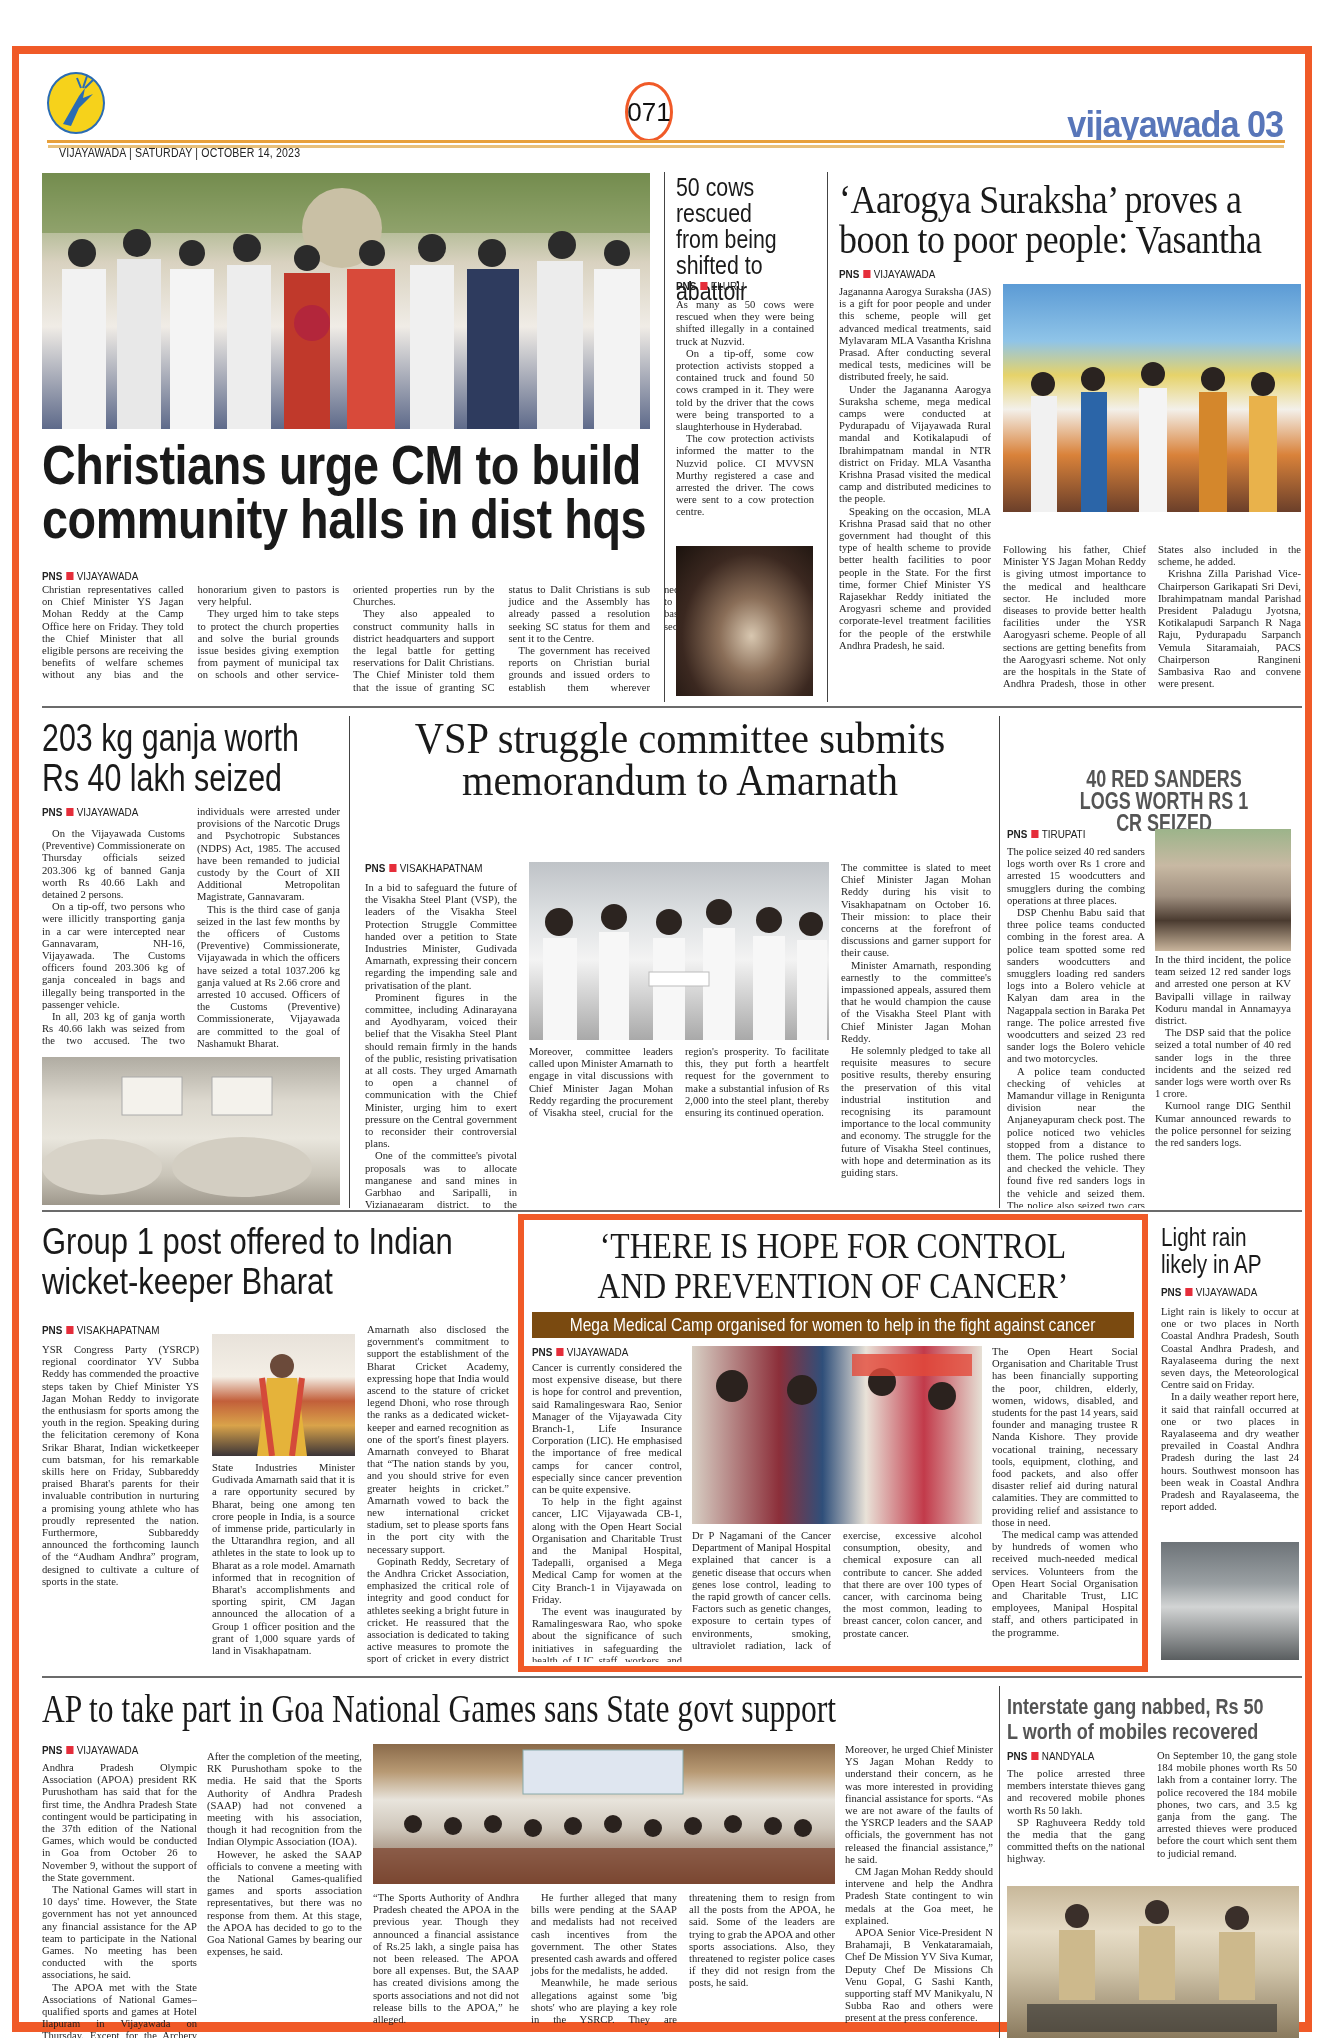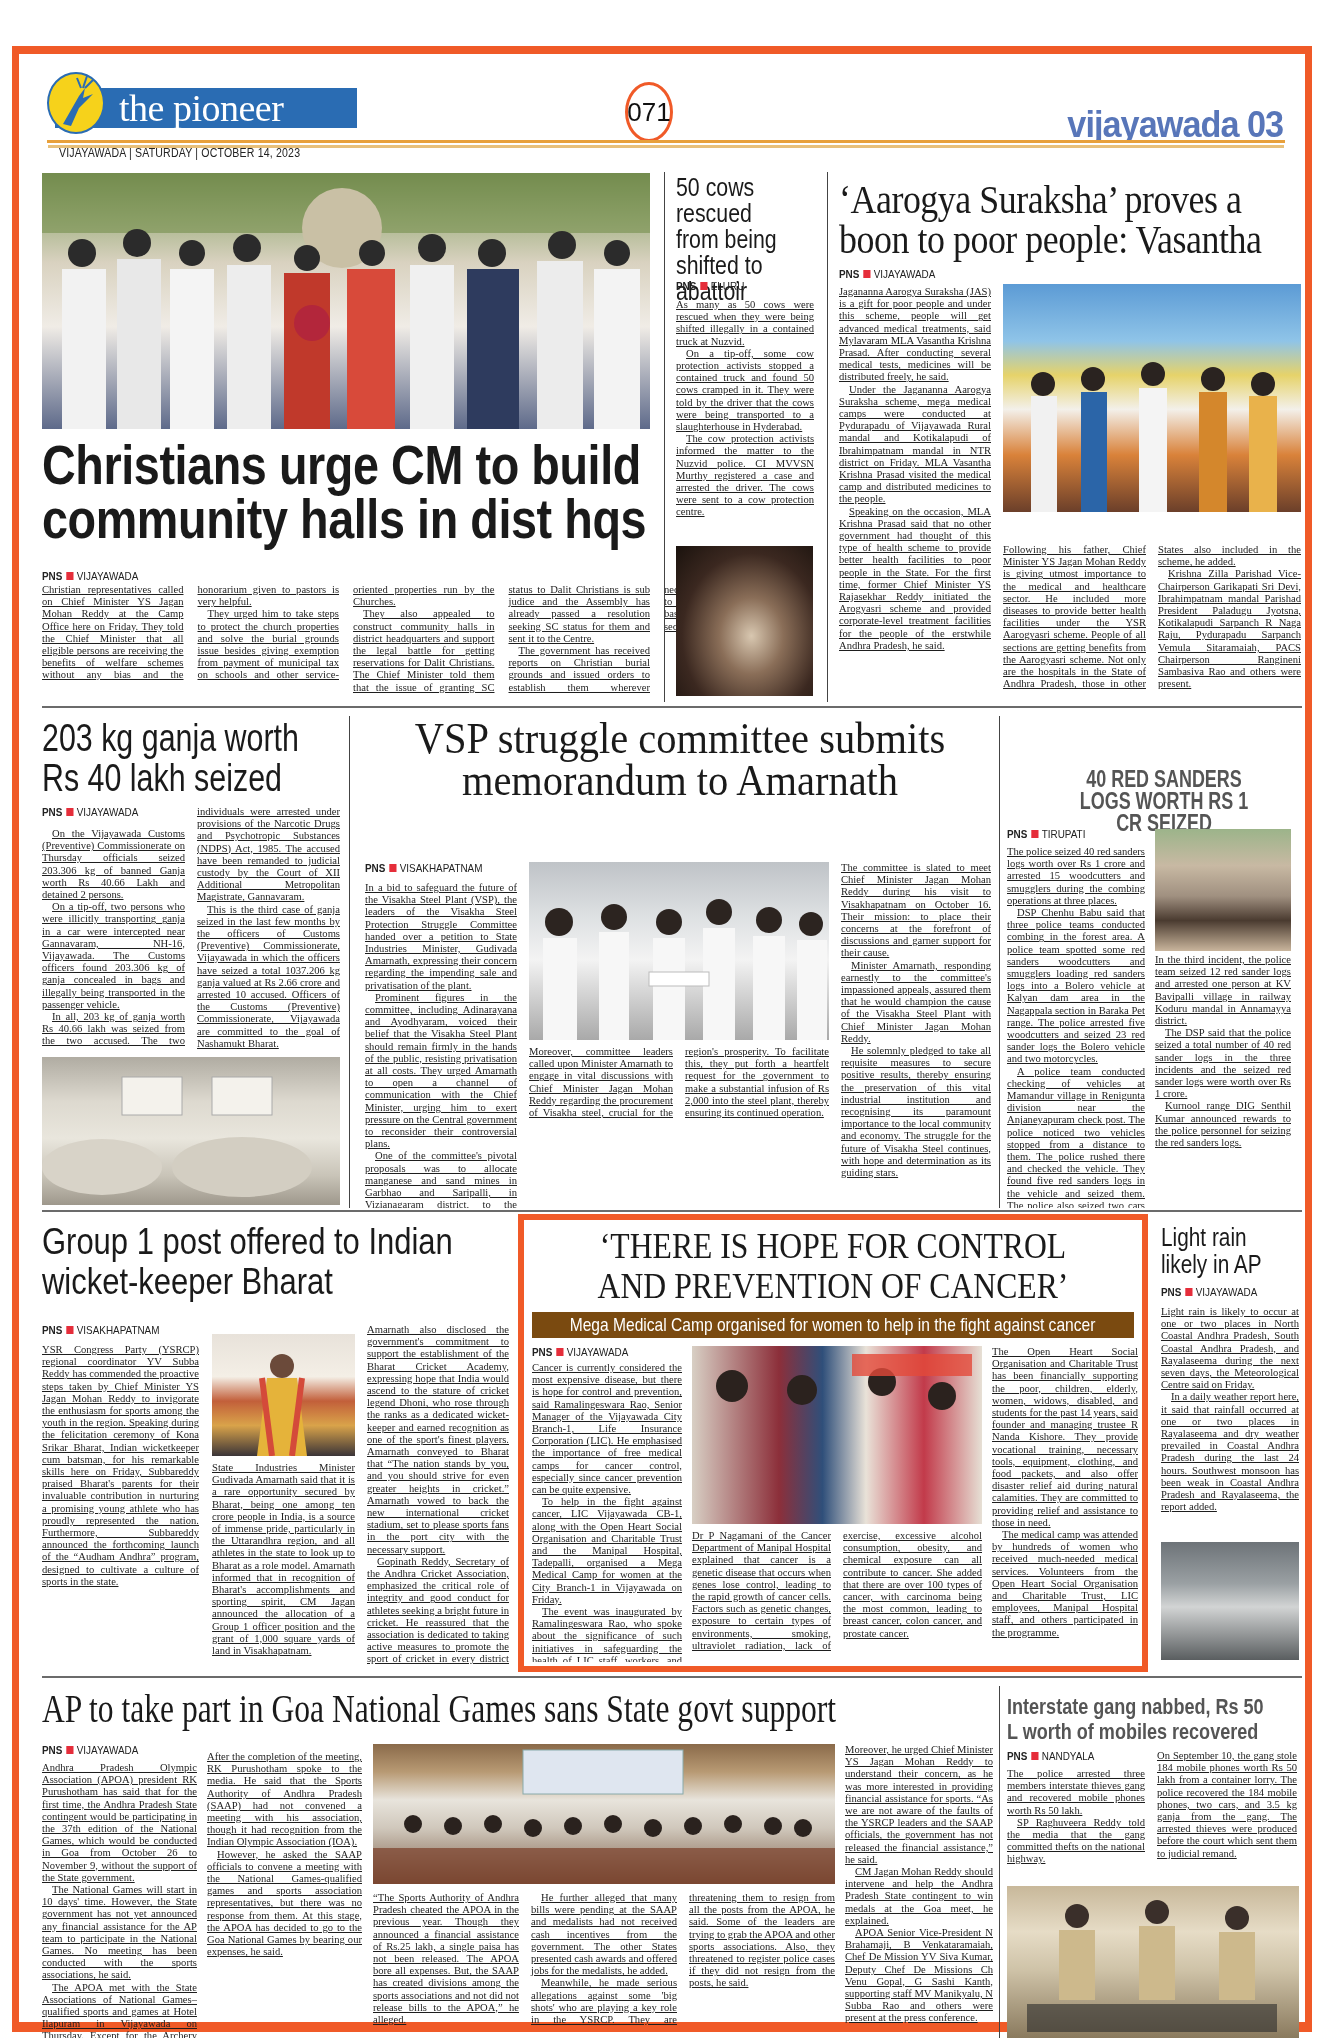--- a/index.html
+++ b/index.html
@@ -15,37 +15,34 @@
   .page-num { left: 606px; top: 28px; width: 48px; height: 60px; border: 3px solid #f05a28; border-radius: 50%; display: flex; align-items: center; justify-content: center; font-family: "Liberation Sans", sans-serif; font-size: 26px; color: #111; }
   .section-title { right: 22px; top: 50px; font-family: "Liberation Sans", sans-serif; font-weight: bold; font-size: 36px; color: #5876b9; letter-spacing: -1px; transform: scaleX(0.95); transform-origin: right; }
   .rule-orange { left: 28px; right: 20px; top: 86px; height: 5px; background: #e8a03b; border-bottom: 2px solid #fff; box-shadow: 0 4px 0 -1px #e8c07a; }
   .hr { height: 2px; background: #6b6b6b; }
   .vr { width: 1px; background: #444; }
   .photo { overflow: hidden; }
   .byline { font-family: "Liberation Sans", sans-serif; font-size: 11px; color: #222; white-space: nowrap; display: flex; align-items: center; gap: 4px; transform: scaleX(0.9); transform-origin: left; }
   .byline b { font-weight: bold; }
   .byline .sq { width: 8px; height: 8px; background: #e52d3a; display: inline-block; }
   .body-text { font-family: "Liberation Serif", serif; font-size: 10.6px; line-height: 12.2px; text-align: justify; color: #1e1e1e; hyphens: auto; }
-  .body-text p { text-indent: 10px; text-decoration: underline; }
+  .body-text p { text-indent: 10px; }
   .body-text p:first-child { text-indent: 0; }
   .cols { column-gap: 14px; }
   .h-cond { font-family: "Liberation Sans", sans-serif; font-weight: bold; color: #1a1a1a; transform-origin: left top; line-height: 1; }
   .h-thin { font-family: "Liberation Sans", sans-serif; font-weight: normal; color: #1a1a1a; transform-origin: left top; line-height: 1; }
   .h-serif { font-family: "Liberation Serif", serif; color: #1a1a1a; line-height: 1; transform-origin: left top; }
   .h-grey { font-family: "Liberation Sans", sans-serif; font-weight: bold; color: #555; line-height: 1; transform-origin: left top; }
 </style>
 </head>
 <body>
 
 <div class="frame">
 
   <div class="abs masthead-logo">
-    <div class="logo-box">
-      <span class="logo-text">the pioneer</span>
-    </div>
     <div class="logo-sun">
       <svg width="58" height="62" viewBox="0 0 58 62">
           <path d="M14 50 L30 22 L36 14 L34 24 L44 20 L30 34 L22 52 Z" fill="#2a6cb3"></path>
           <path d="M32 14 L28 4 M34 14 L38 2 M36 14 L44 6" stroke="#2a6cb3" stroke-width="2"></path>
         </svg>
     </div>
   </div>
   <div class="abs dateline">VIJAYAWADA | SATURDAY | OCTOBER 14, 2023</div>
   <div class="abs page-num">071</div>
   <div class="abs section-title">vijayawada 03</div>
@@ -134,21 +131,21 @@
         </g>
       </svg>
   </div>
   <div class="abs body-text" style="left:820px; top:232px; width:152px; height:412px; overflow:hidden; column-fill:auto;">
     <p>Jagananna Aarogya Suraksha (JAS) is a gift for poor people and under this scheme, people will get advanced medical treatments, said Mylavaram MLA Vasantha Krishna Prasad. After conducting several medical tests, medicines will be distributed freely, he said.</p>
     <p>Under the Jagananna Aarogya Suraksha scheme, mega medical camps were conducted at Pydurapadu of Vijayawada Rural mandal and Kotikalapudi of Ibrahimpatnam mandal in NTR district on Friday. MLA Vasantha Krishna Prasad visited the medical camp and distributed medicines to the people.</p>
     <p>Speaking on the occasion, MLA Krishna Prasad said that no other government had thought of this type of health scheme to provide better health facilities to poor people in the State. For the first time, former Chief Minister YS Rajasekhar Reddy initiated the Arogyasri scheme and provided corporate-level treatment facilities for the people of the erstwhile Andhra Pradesh, he said.</p>
   </div>
   <div class="abs body-text cols" style="left:984px; top:464px; width:298px; height:180px; column-count:2; column-gap:12px; overflow:hidden;margin-top:26px;">
     <p>Following his father, Chief Minister YS Jagan Mohan Reddy is giving utmost importance to the medical and healthcare sector. He included more diseases to provide better health facilities under the YSR Aarogyasri scheme. People of all sections are getting benefits from the Aarogyasri scheme. Not only are the hospitals in the State of Andhra Pradesh, those in other States also included in the scheme, he added.</p>
-    <p>Krishna Zilla Parishad Vice-Chairperson Garikapati Sri Devi, Ibrahimpatnam mandal Parishad President Paladugu Jyotsna, Kotikalapudi Sarpanch R Naga Raju, Pydurapadu Sarpanch Vemula Sitaramaiah, PACS Chairperson Rangineni Sambasiva Rao and others were present.</p>
+    <p>Krishna Zilla Parishad Vice-Chairperson Garikapati Sri Devi, Ibrahimpatnam mandal Parishad President Paladugu Jyotsna, Kotikalapudi Sarpanch R Naga Raju, Pydurapadu Sarpanch Vemula Sitaramaiah, PACS Chairperson Rangineni Sambasiva Rao and convene were present.</p>
   </div>
 
   <div class="abs hr" style="left:23px; top:652px; width:1260px;"></div>
 
   <div class="abs h-thin" style="left:23px; top:664px; width:330px; font-size:38px; line-height:40px; transform:scaleX(0.8);">203 kg ganja worth Rs 40 lakh seized</div>
   <div class="abs byline" style="left:23px; top:752px;">
     <b>PNS</b>
       <span class="sq"></span>
       <span>VIJAYAWADA</span>
   </div>

